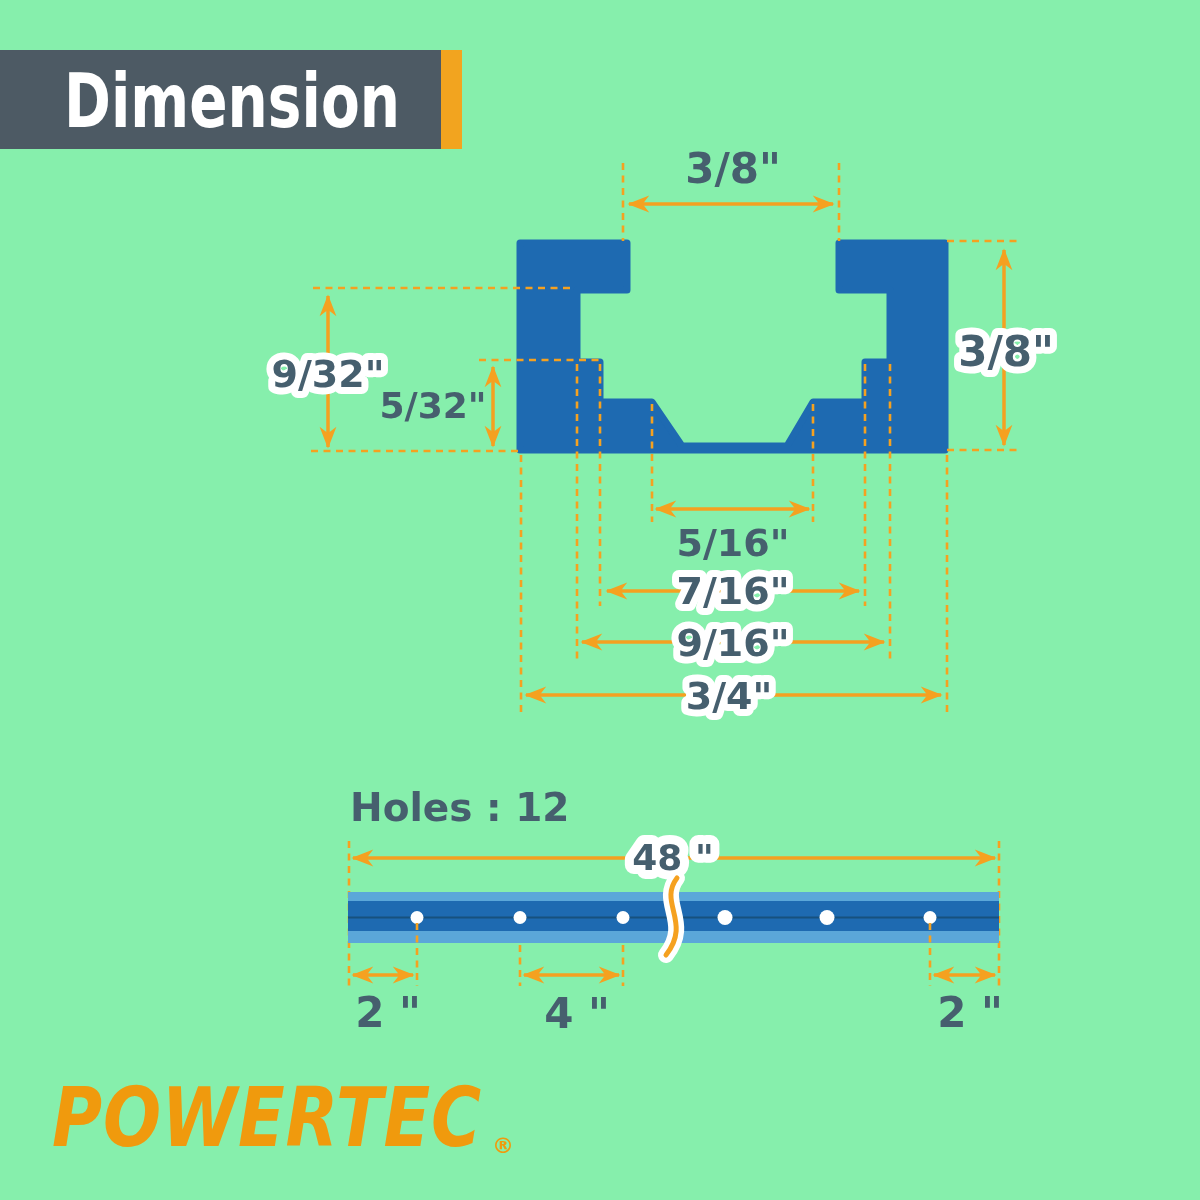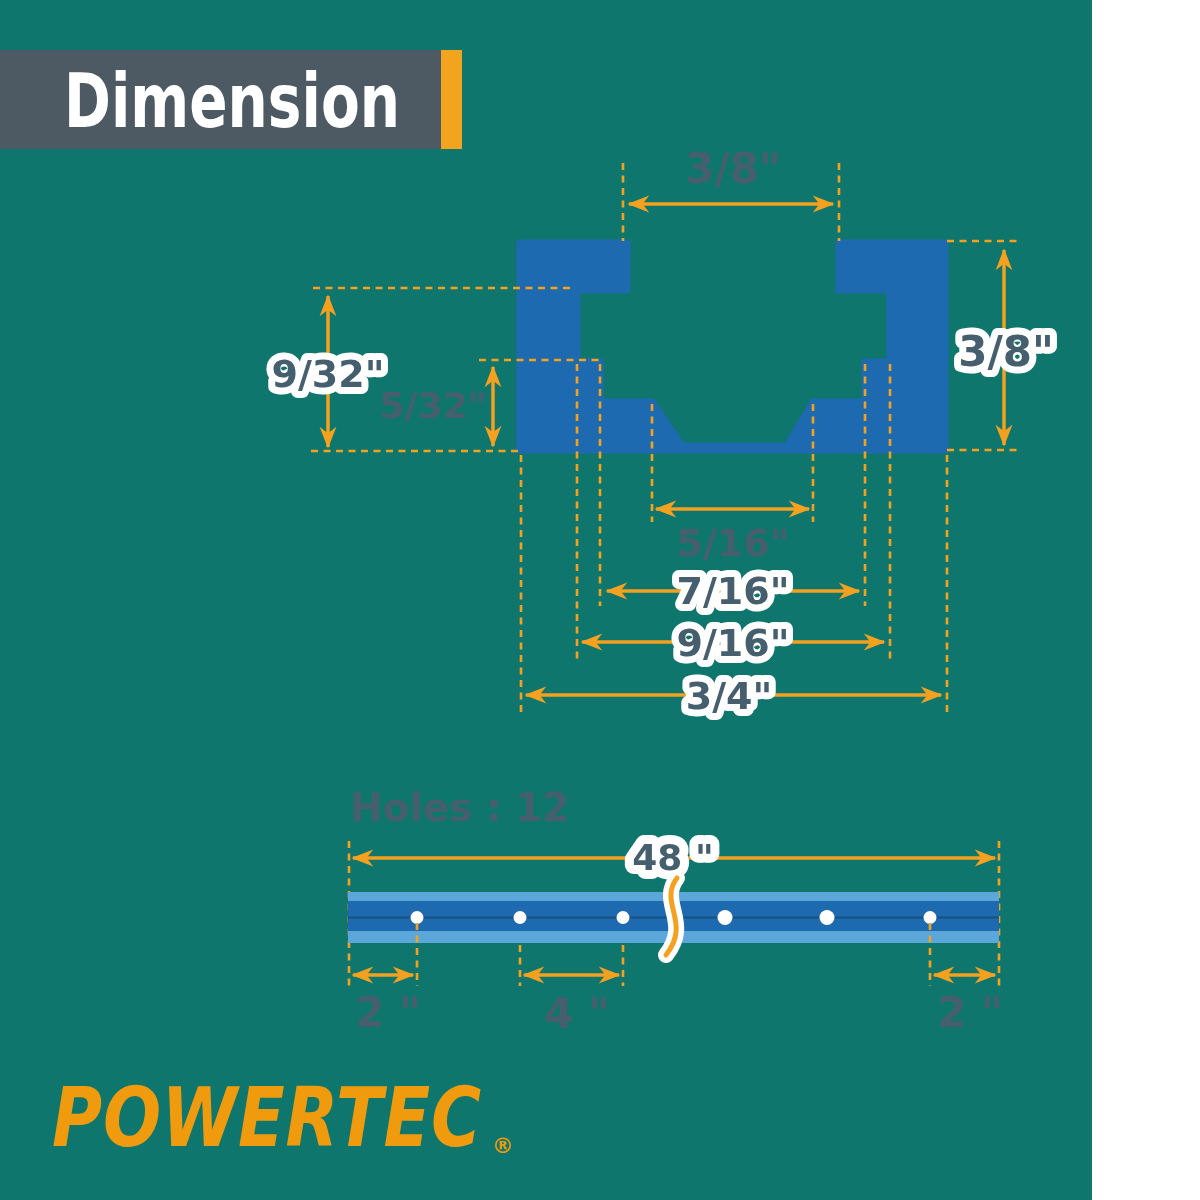--- a/index.html
+++ b/index.html
@@ -1,16 +1,16 @@
 <!DOCTYPE html>
 <html><head>
 <meta charset="utf-8">
 <style>
   html,body{margin:0;padding:0;background:#ffffff;}
-  .stage{position:relative;width:1092px;height:1200px;background:#0f766e;overflow:hidden;}
+  .stage{position:relative;width:1200px;height:1200px;background:#86efac;overflow:hidden;}
   svg{display:block;}
   text{font-family:"DejaVu Sans","Liberation Sans",sans-serif;}
   .banner-title{font-weight:bold;fill:#ffffff;}
   .dim-label{font-weight:bold;fill:#465F6E;text-anchor:middle;}
   .halo{paint-order:stroke;stroke:#ffffff;stroke-width:14px;stroke-linejoin:round;}
   .halo-big{paint-order:stroke;stroke:#ffffff;stroke-width:18px;stroke-linejoin:round;}
   .dash{stroke:#F5A120;stroke-width:2.6;fill:none;stroke-dasharray:7 5.5;}
   .dim{stroke:#F5A120;stroke-width:3.5;fill:none;}
   .profile{fill:#1E6AB1;stroke:#1E6AB1;stroke-width:7;stroke-linejoin:round;}
   .holes-title{font-weight:bold;fill:#465F6E;}

